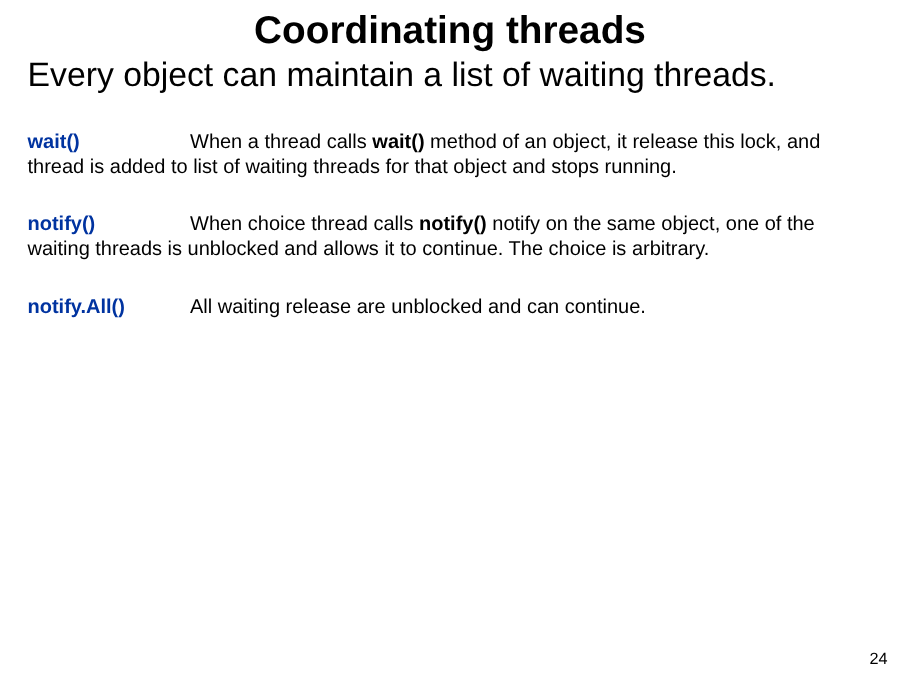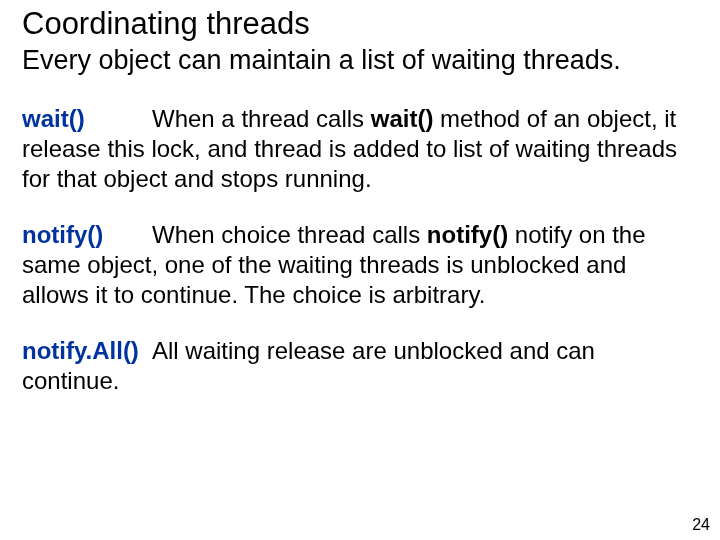--- a/index.html
+++ b/index.html
@@ -14,55 +14,56 @@
     overflow: hidden;
   }
   .slide {
     width: 720px;
     height: 540px;
     box-sizing: border-box;
     padding: 6px 22px 0 22px;
     position: relative;
   }
   .title {
+    text-align: center;
     font-size: 31px;
     margin: 0 0 2px 0;
-    font-weight: 400;
+    font-weight: 700;
   }
   .subtitle {
     text-align: center;
     font-size: 26px;
     margin: 0 0 26px 0;
     font-weight: 400;
   }
   .intro {
     font-size: 27px;
     margin: 0 0 26px 0;
     line-height: 1.25;
   }
   .entry {
-    font-size: 24px;
+    font-size: 16px;
     margin: 0 0 26px 0;
     line-height: 1.25;
   }
   .term {
     display: inline-block;
     width: 130px;
     font-weight: 700;
     color: #0033a0;
     vertical-align: top;
   }
   .desc-bold {
     font-weight: 700;
   }
   .page-num {
     position: absolute;
     bottom: 6px;
     right: 10px;
-    font-size: 16px;
+    font-size: 13px;
     color: #000;
   }
 </style>
 </head>
 <body>
 
 <div class="slide">
 
   <h1 class="title">Coordinating threads</h1>
 

